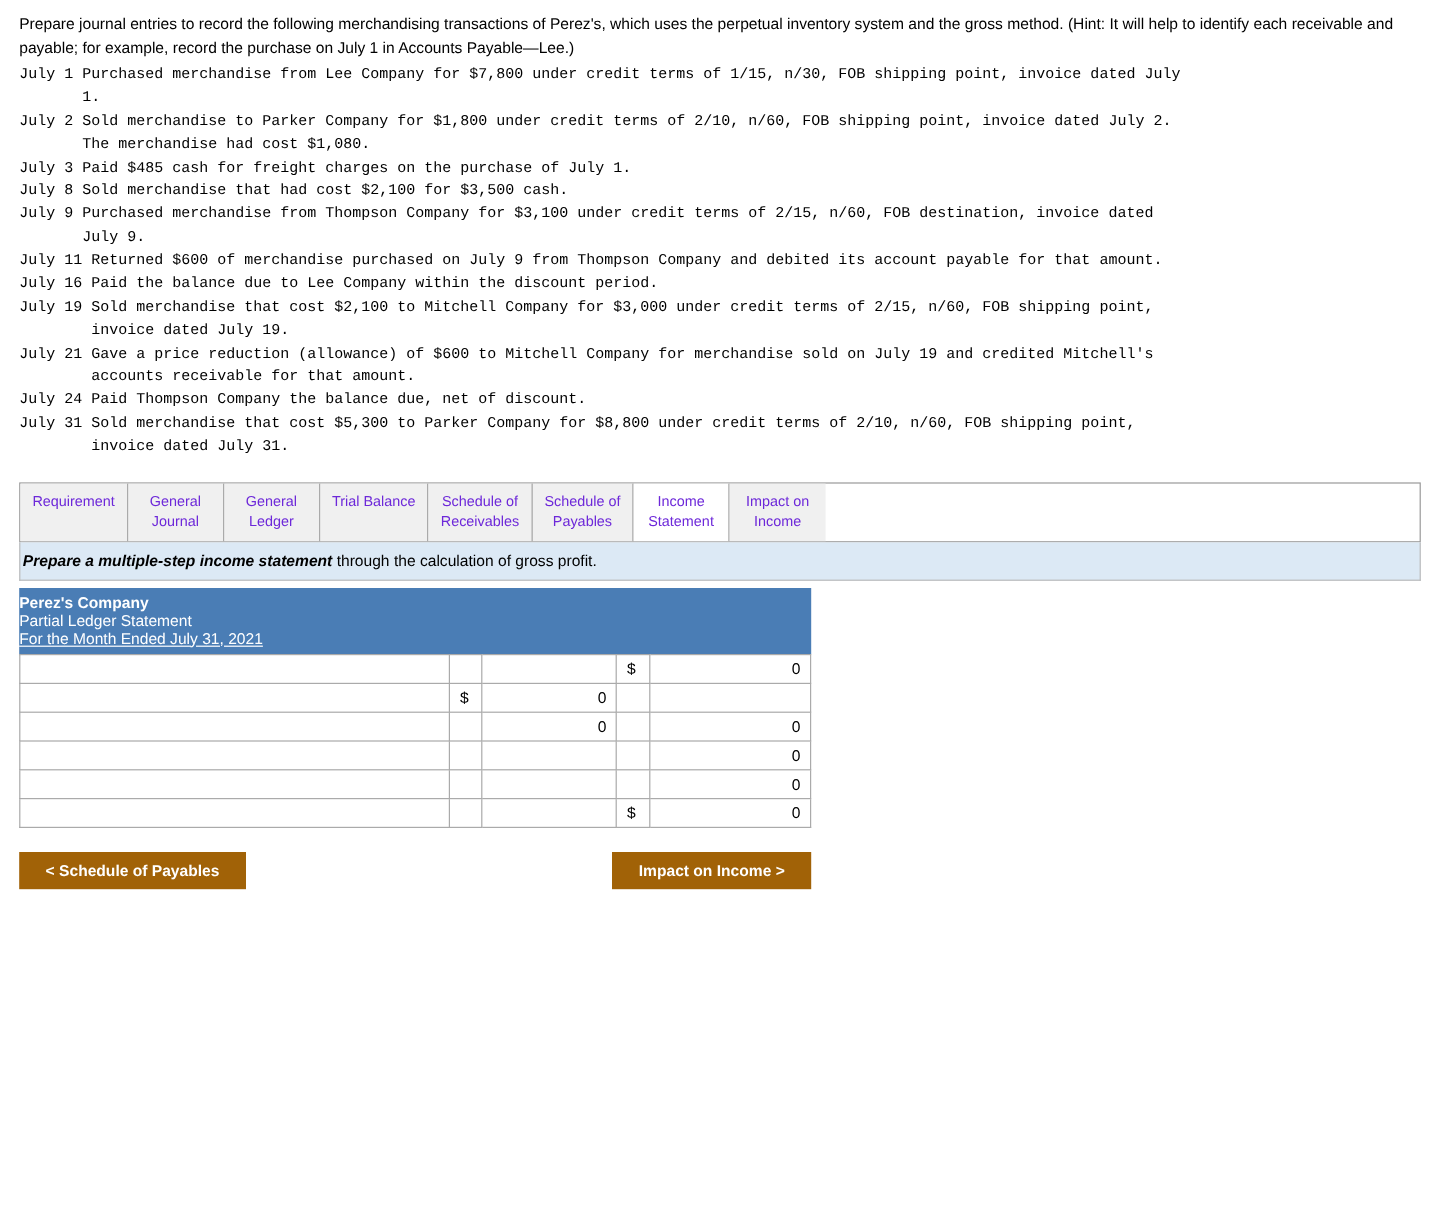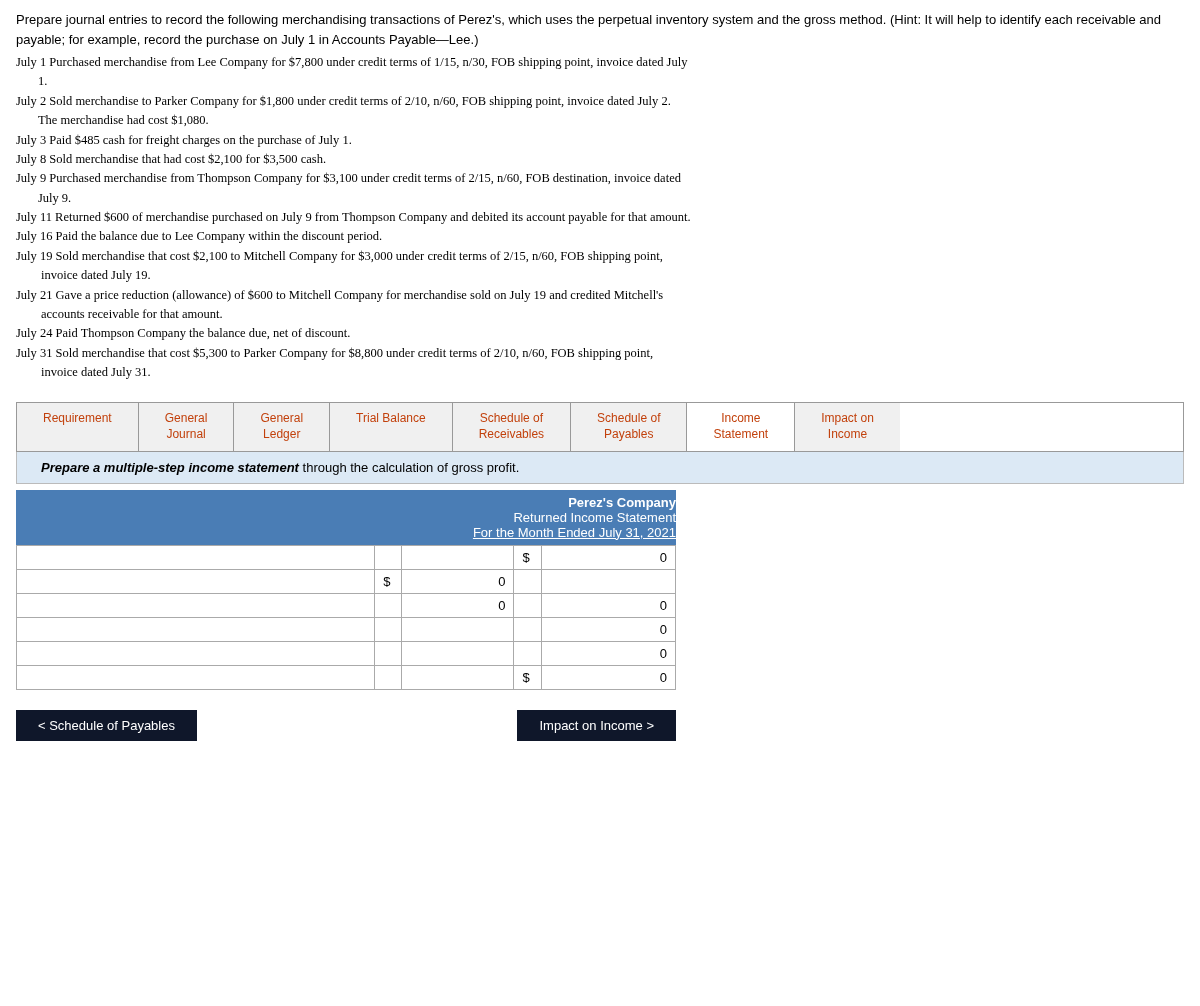--- a/index.html
+++ b/index.html
@@ -11,72 +11,72 @@
       width: 1200px;
       min-height: 1006px;
       padding: 10px 16px;
     }
     .intro-text {
       font-size: 13px;
       line-height: 1.5;
       margin-bottom: 4px;
     }
     .transactions {
-      font-family: Liberation Serif, serif;
+      font-family: Liberation Mono, monospace;
       font-size: 12.5px;
       line-height: 1.55;
       margin-bottom: 20px;
     }
     
     .tabs-container {
       display: flex;
       border: 1px solid #999;
       margin-bottom: 0;
     }
     .tab {
-      padding: 8px 26px;
+      padding: 8px 10px;
       border-right: 1px solid #999;
       cursor: pointer;
       font-size: 12px;
       text-align: center;
       min-width: 80px;
       background: #f0f0f0;
-      color: #c2410c;
+      color: #6d28d9;
       user-select: none;
       line-height: 1.3;
     }
     .tab:last-child {
       border-right: none;
     }
     .tab.active {
       background: #fff;
       font-weight: normal;
     }
     
     .instruction-bar {
       background: #dce9f5;
-      padding: 8px 24px;
+      padding: 8px 2px;
       font-size: 13px;
       border: 1px solid #bbb;
       border-top: none;
       margin-bottom: 2px;
     }
     .instruction-bar strong {
       font-style: italic;
       font-weight: bold;
     }
     
     .statement-wrapper {
       margin-top: 6px;
       max-width: 660px;
     }
     .statement-title-block {
       background: #4a7db5;
       color: #fff;
-      text-align: right;
+      text-align: left;
       padding: 5px 0;
     }
     .statement-title-block .company-name {
       font-weight: bold;
       font-size: 13px;
     }
     .statement-title-block .statement-name {
       font-size: 13px;
     }
     .statement-title-block .period {
@@ -124,25 +124,25 @@
     .bottom-nav {
       display: flex;
       gap: 20px;
       margin-top: 20px;
       max-width: 660px;
       justify-content: space-between;
     }
     .nav-btn {
       padding: 8px 22px;
       font-size: 13px;
-      background: #0f172a;
+      background: #a16207;
       color: #fff;
       border: none;
       cursor: pointer;
-      font-weight: normal;
+      font-weight: bold;
     }
   </style>
 </head>
 <body>
 
 <p class="intro-text">Prepare journal entries to record the following merchandising transactions of Perez's, which uses the perpetual inventory system and the gross method. (Hint: It will help to identify each receivable and payable; for example, record the purchase on July 1 in Accounts Payable—Lee.)</p>
 
 <div class="transactions">
   <div>July 1 Purchased merchandise from Lee Company for $7,800 under credit terms of 1/15, n/30, FOB shipping point, invoice dated July</div>
   <div>&nbsp;&nbsp;&nbsp;&nbsp;&nbsp;&nbsp;&nbsp;1.</div>
@@ -174,21 +174,21 @@
   <div class="tab">Impact on<br>Income</div>
 </div>
 
 <div class="instruction-bar">
   <strong>Prepare a multiple-step income statement</strong><span> through the calculation of gross profit.</span>
 </div>
 
 <div class="statement-wrapper">
   <div class="statement-title-block">
     <div class="company-name">Perez's Company</div>
-    <div class="statement-name">Returned Income Statement</div>
+    <div class="statement-name">Partial Ledger Statement</div>
     <div class="period">For the Month Ended July 31, 2021</div>
   </div>
   <table class="statement-table">
     <tbody>
 
       <tr>
         <td class="label-col">
           <input class="row-input" type="text" value="" style="">
         </td>
         <td class="dollar"></td>

